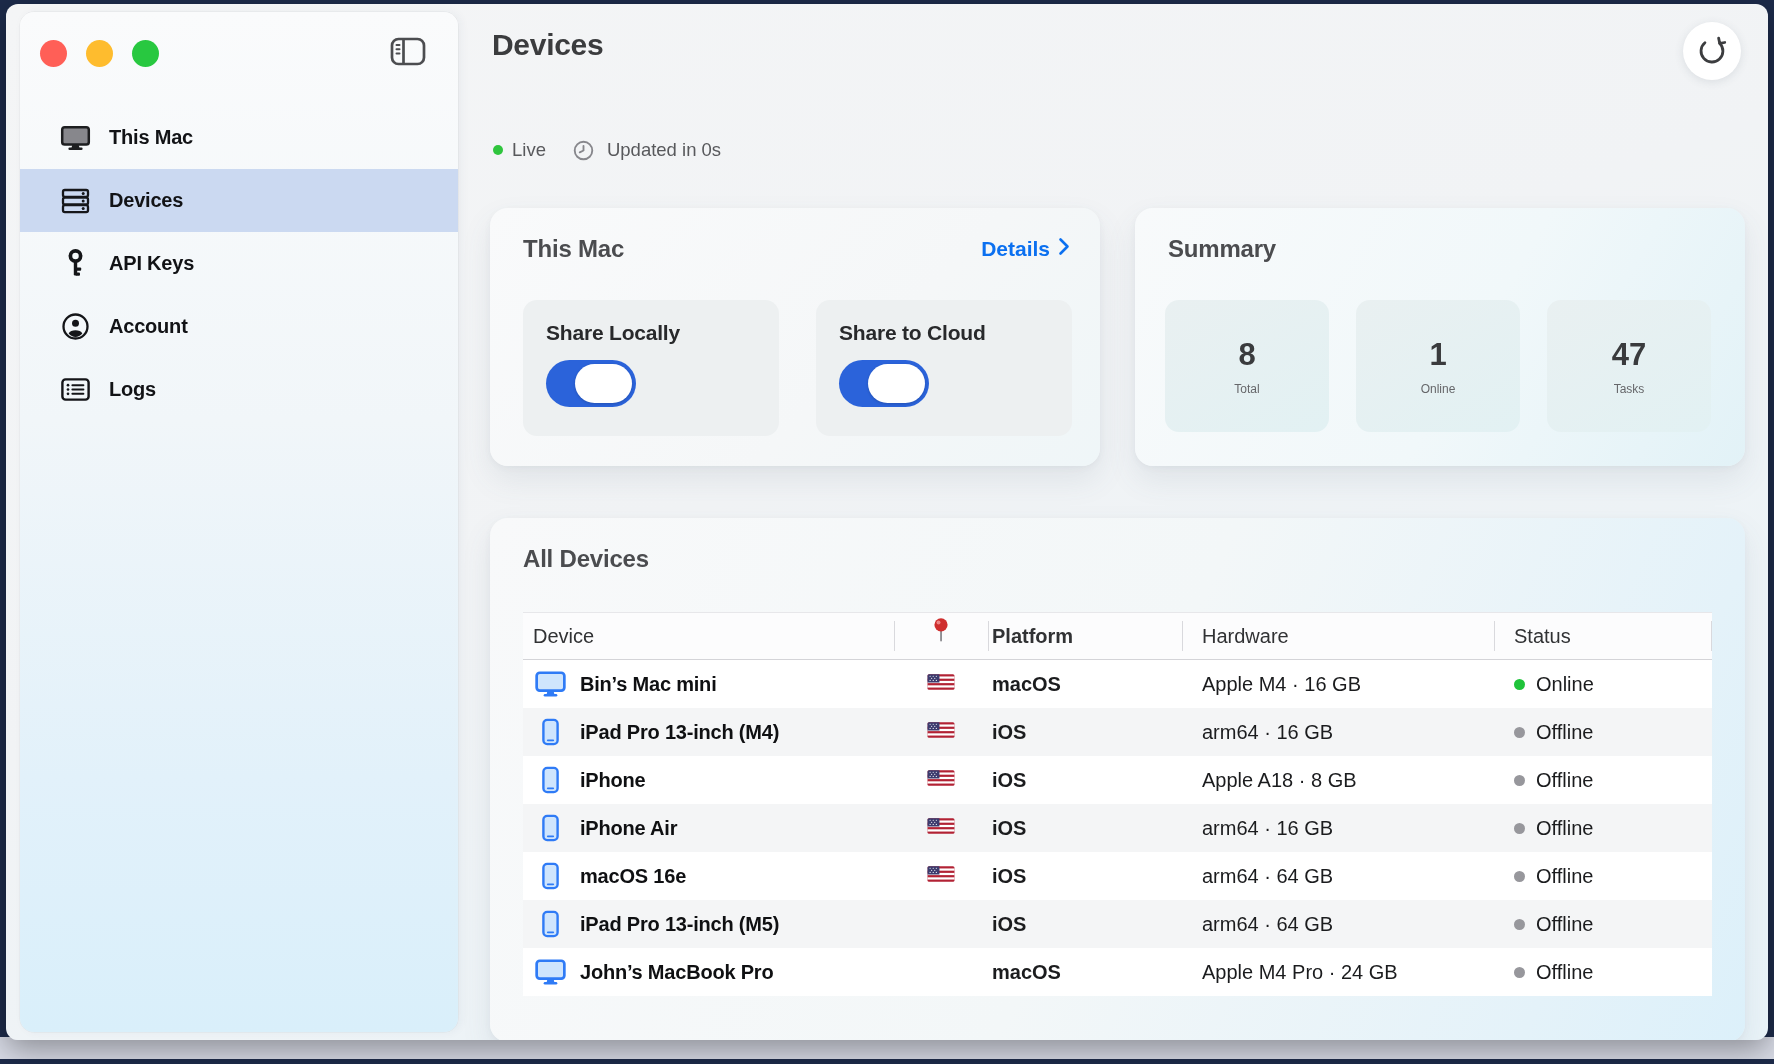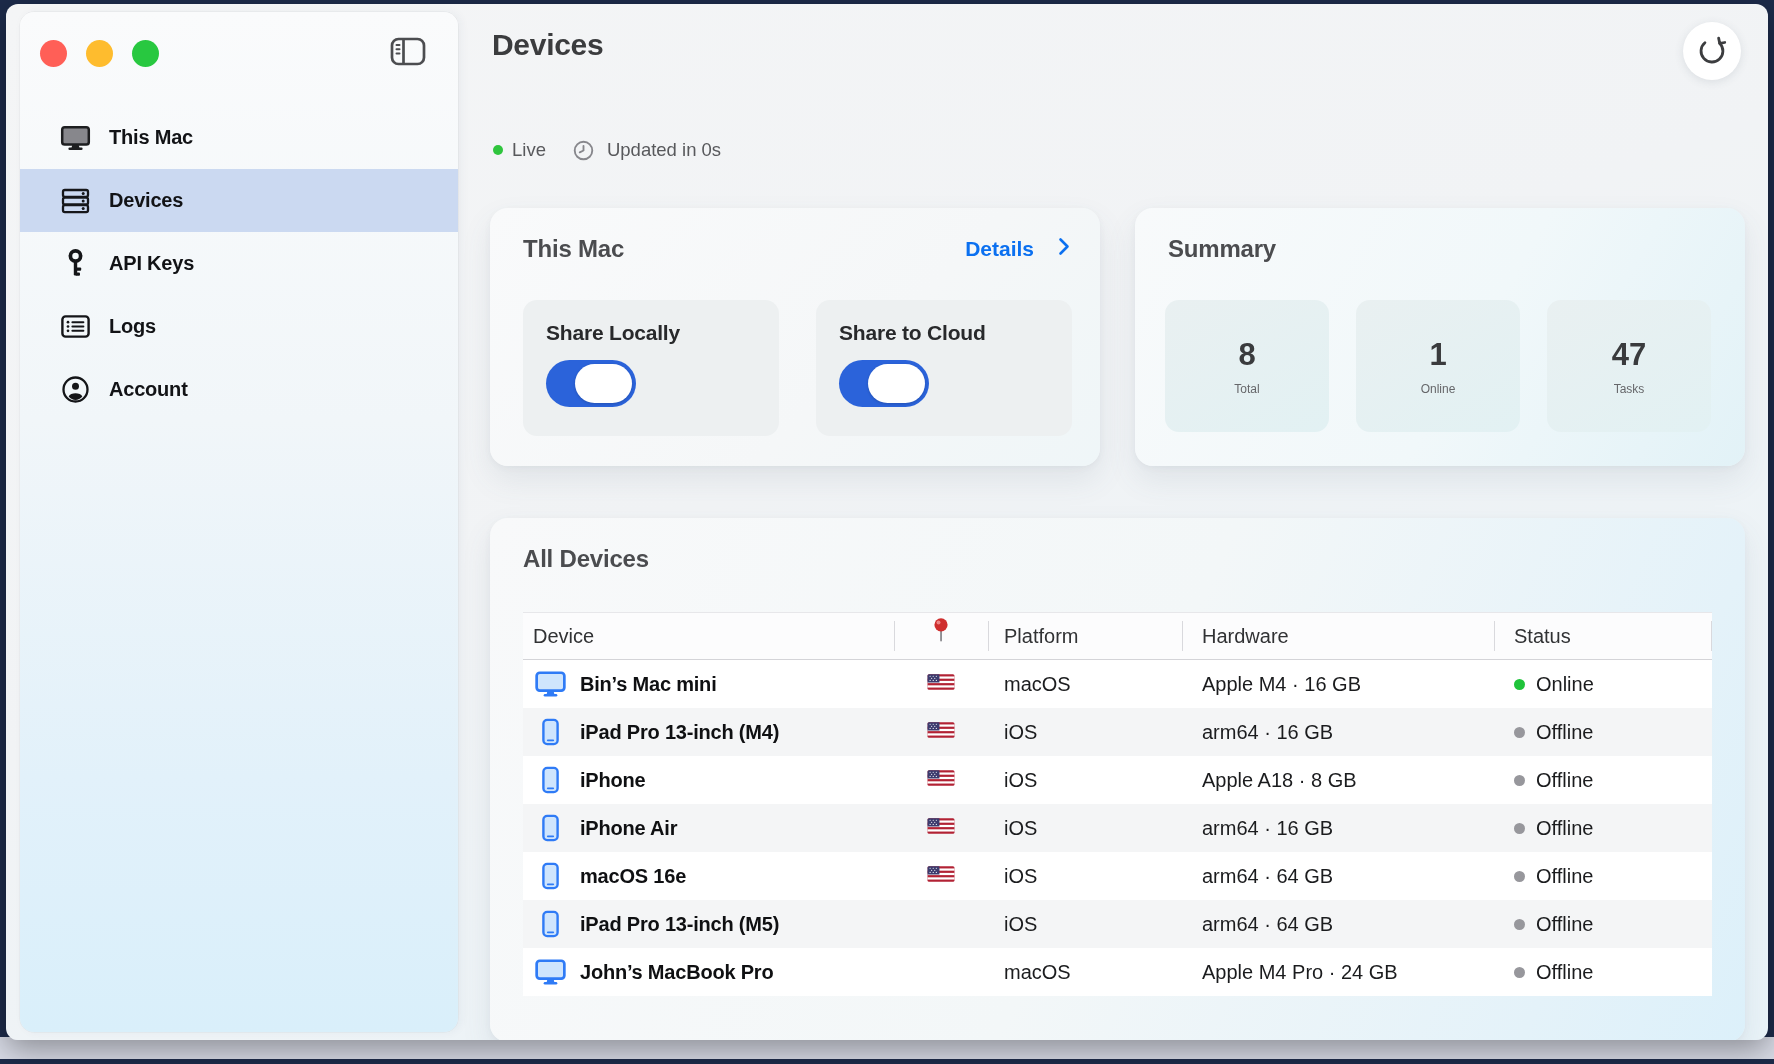--- a/index.html
+++ b/index.html
@@ -45,21 +45,21 @@
   .status-row{position:absolute;left:487px;top:133px;display:flex;align-items:center;height:26px;font-size:18.5px;color:#58595c;justify-content:flex-end;}
   .live-dot{width:10px;height:10px;border-radius:50%;background:#2fc53d;margin-right:9px;}
   .live-label{margin-right:26px;}
   .clock{display:flex;align-items:center;margin-right:12px;}
   
   .card{position:absolute;border-radius:18px;box-shadow:0 14px 30px rgba(80,95,115,.10),0 2px 6px rgba(80,95,115,.06);}
   .card-head{display:flex;justify-content:space-between;align-items:center;padding:27px 30px 0 33px;}
   .card-title{margin:0;font-size:24px;font-weight:700;color:#4b4c4f;letter-spacing:-.2px;}
   .this-mac-card{left:484px;top:204px;width:610px;height:258px;
     background:linear-gradient(135deg,#f9fafb 0%,#f5f7f8 60%,#eff6f8 100%);}
-  .details-link{display:flex;align-items:center;gap:24px;background:none;border:none;padding:0;
+  .details-link{display:flex;align-items:center;gap:8px;background:none;border:none;padding:0;
     font-size:21px;font-weight:600;color:#0b70f0;font-family:inherit;}
   .toggle-row{position:absolute;left:33px;top:92px;display:flex;gap:37px;}
   .toggle-box{width:256px;height:136px;border-radius:14px;background:#edf0f1;box-sizing:border-box;padding:21px 0 0 23px;}
   .toggle-label{font-size:21px;font-weight:600;color:#28292b;letter-spacing:-.2px;}
   .toggle{position:relative;margin-top:15px;width:90px;height:47px;border-radius:24px;background:#c9cdd2;border:none;padding:0;display:block;}
   .toggle.on{background:#2b63da;}
   .toggle .knob{position:absolute;top:4px;left:4px;width:57px;height:39px;border-radius:20px;background:#fff;box-shadow:0 1px 3px rgba(0,0,0,.18);}
   .toggle.on .knob{left:auto;right:4px;}
   .summary-card{left:1129px;top:204px;width:610px;height:258px;
     background:linear-gradient(120deg,#f8fafb 0%,#f1f8fa 55%,#e2f2f7 100%);}
@@ -73,21 +73,21 @@
     background:linear-gradient(115deg,#f8f9fa 0%,#f3f7f8 50%,#e4f2f9 85%,#dcf0fa 100%);}
   .table{position:absolute;left:33px;top:94px;width:1189px;}
   .thead{display:flex;height:46px;align-items:center;background:#fcfcfd;
     border-top:1px solid #e7e7ea;border-bottom:1px solid #d4d4d8;
     font-size:20px;font-weight:500;color:#313234;}
   .th{position:relative;height:100%;display:flex;align-items:center;box-sizing:border-box;}
   .th + .th::before{content:"";position:absolute;left:0;top:8px;bottom:8px;width:1px;background:#d9d9dd;}
   .th:last-child::after{content:"";position:absolute;right:0;top:8px;bottom:8px;width:1px;background:#d9d9dd;}
   .c-device{width:371px;padding-left:10px;}
   .c-pin{width:94px;justify-content:center;display:flex;align-items:center;}
-  .c-platform{width:194px;padding-left:16px;}
+  .c-platform{width:194px;padding-left:4px;font-weight:bold;}
   .c-hardware{width:312px;padding-left:20px;}
   .c-status{width:218px;padding-left:20px;}
   .trow{display:flex;height:48px;align-items:flex-start;background:#fff;font-size:20px;color:#1b1c1e;}
   .trow.alt{background:#f4f5f6;}
   .td{height:100%;display:flex;align-items:center;box-sizing:border-box;}
   .dev-icon{width:34px;display:flex;justify-content:center;align-items:center;margin-right:13px;}
   .dev-name{font-weight:700;color:#0f1012;letter-spacing:-.2px;}
   .dot{width:11px;height:11px;border-radius:50%;margin-right:11px;flex:none;}
   .dot.online{background:#1fc33a;}
   .dot.offline{background:#97979c;}
@@ -147,41 +147,41 @@
             <circle cx="12.5" cy="8" r="5.1" fill="none" stroke="#141518" stroke-width="3.7"></circle>
             <rect x="10.8" y="12.4" width="3.4" height="15" rx="1.2" fill="#141518"></rect>
             <rect x="12.6" y="19.6" width="5.6" height="3.1" rx="1" fill="#141518"></rect>
             <rect x="12.6" y="24.6" width="4.4" height="3.1" rx="1" fill="#141518"></rect>
           </svg>
         </span>
         <span class="nav-label">API Keys</span>
       </div>
       <div class="nav-item">
         <span class="nav-icon">
+          <svg width="29" height="29" viewBox="0 0 29 29">
+            <circle cx="14.5" cy="14.5" r="12" fill="none" stroke="#141518" stroke-width="2.3"></circle>
+            <circle cx="14.5" cy="11.2" r="3.5" fill="#141518"></circle>
+            <path d="M7.7 21.4 C9.4 17.2 19.6 17.2 21.3 21.4 C19.5 23.7 17.1 24.9 14.5 24.9 C11.9 24.9 9.5 23.7 7.7 21.4 Z" fill="#141518"></path>
+          </svg>
+        </span>
+        <span class="nav-label">Account</span>
+      </div>
+      <div class="nav-item">
+        <span class="nav-icon">
           <svg width="31" height="25" viewBox="0 0 31 25">
             <rect x="2.4" y="2.4" width="26.2" height="20.2" rx="3.2" fill="none" stroke="#141518" stroke-width="2.4"></rect>
             <circle cx="8" cy="8.2" r="1.35" fill="#141518"></circle>
             <rect x="11.4" y="7.2" width="13" height="2" rx="1" fill="#141518"></rect>
             <circle cx="8" cy="12.5" r="1.35" fill="#141518"></circle>
             <rect x="11.4" y="11.5" width="13" height="2" rx="1" fill="#141518"></rect>
             <circle cx="8" cy="16.8" r="1.35" fill="#141518"></circle>
             <rect x="11.4" y="15.8" width="13" height="2" rx="1" fill="#141518"></rect>
           </svg>
         </span>
         <span class="nav-label">Logs</span>
-      </div>
-      <div class="nav-item">
-        <span class="nav-icon">
-          <svg width="29" height="29" viewBox="0 0 29 29">
-            <circle cx="14.5" cy="14.5" r="12" fill="none" stroke="#141518" stroke-width="2.3"></circle>
-            <circle cx="14.5" cy="11.2" r="3.5" fill="#141518"></circle>
-            <path d="M7.7 21.4 C9.4 17.2 19.6 17.2 21.3 21.4 C19.5 23.7 17.1 24.9 14.5 24.9 C11.9 24.9 9.5 23.7 7.7 21.4 Z" fill="#141518"></path>
-          </svg>
-        </span>
-        <span class="nav-label">Account</span>
       </div>
     </nav>
   </aside>
 
   <h1 class="page-title">Devices</h1>
 
   <button class="refresh-btn">
     <span>
       <svg width="30" height="30" viewBox="0 0 28 28">
         <path d="M7.4 7.2 A 10.2 10.2 0 1 0 21.2 7.8" fill="none" stroke="#3c3d3f" stroke-width="2.6" stroke-linecap="round"></path>

